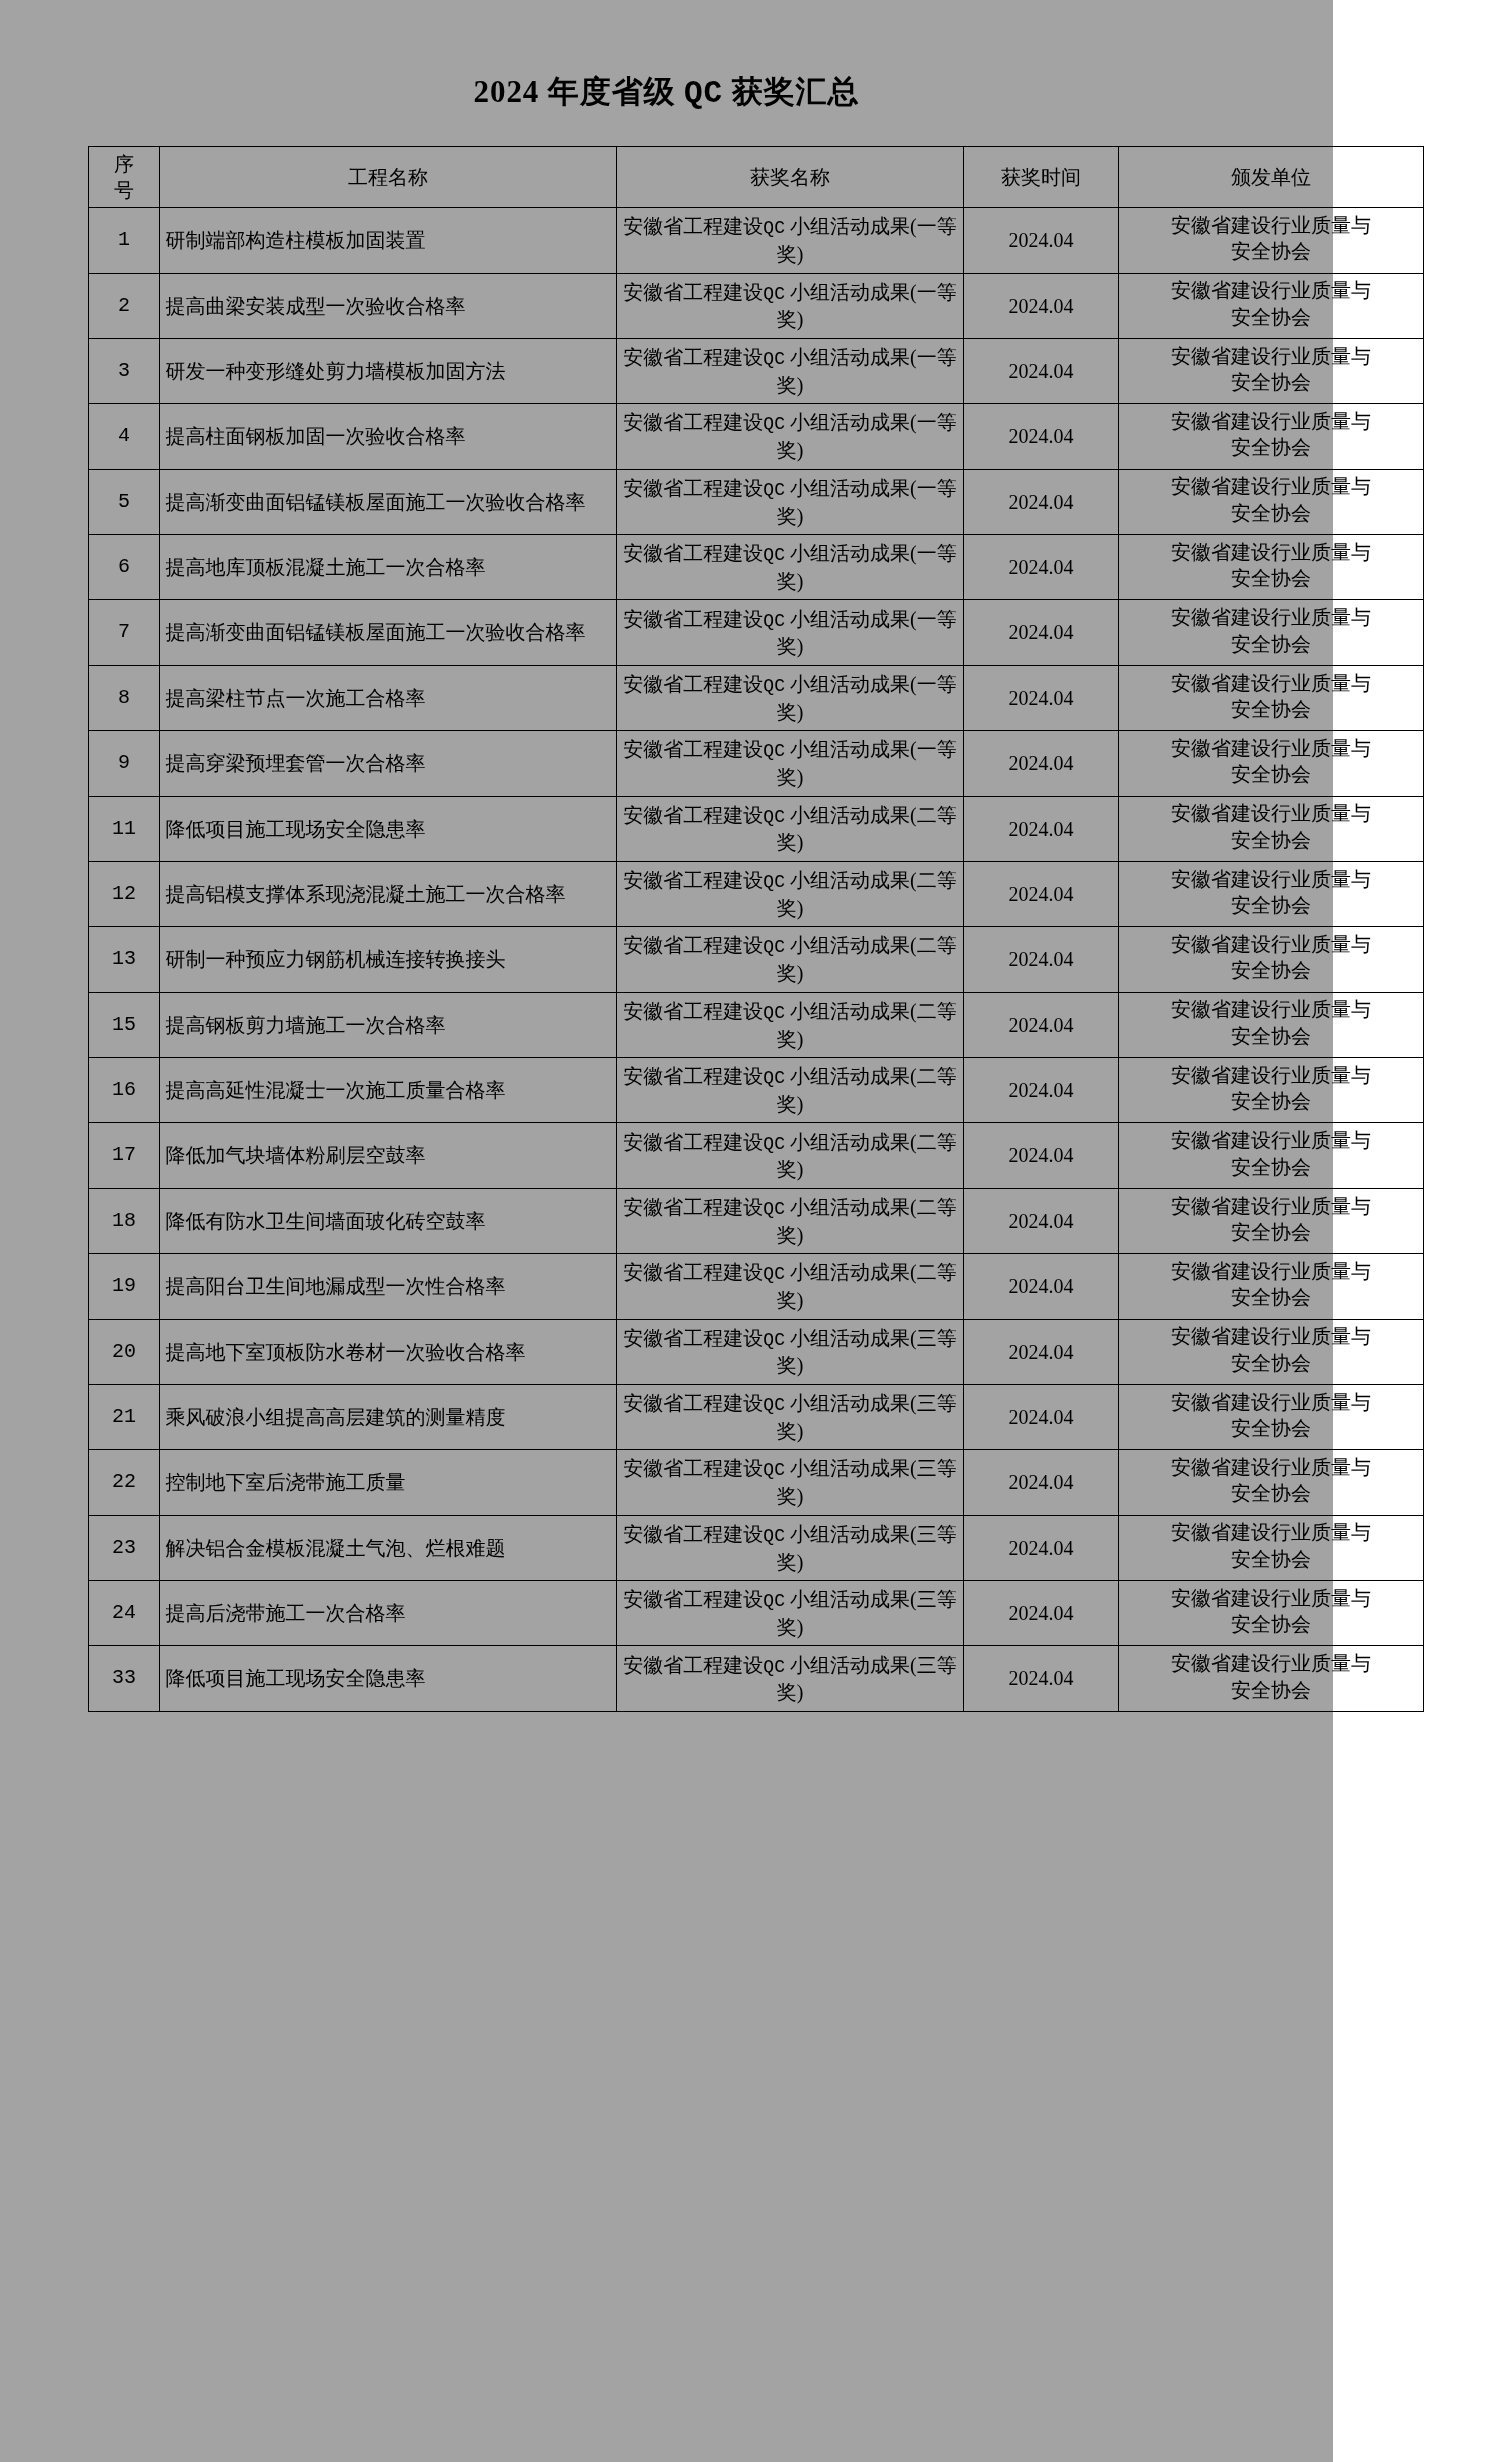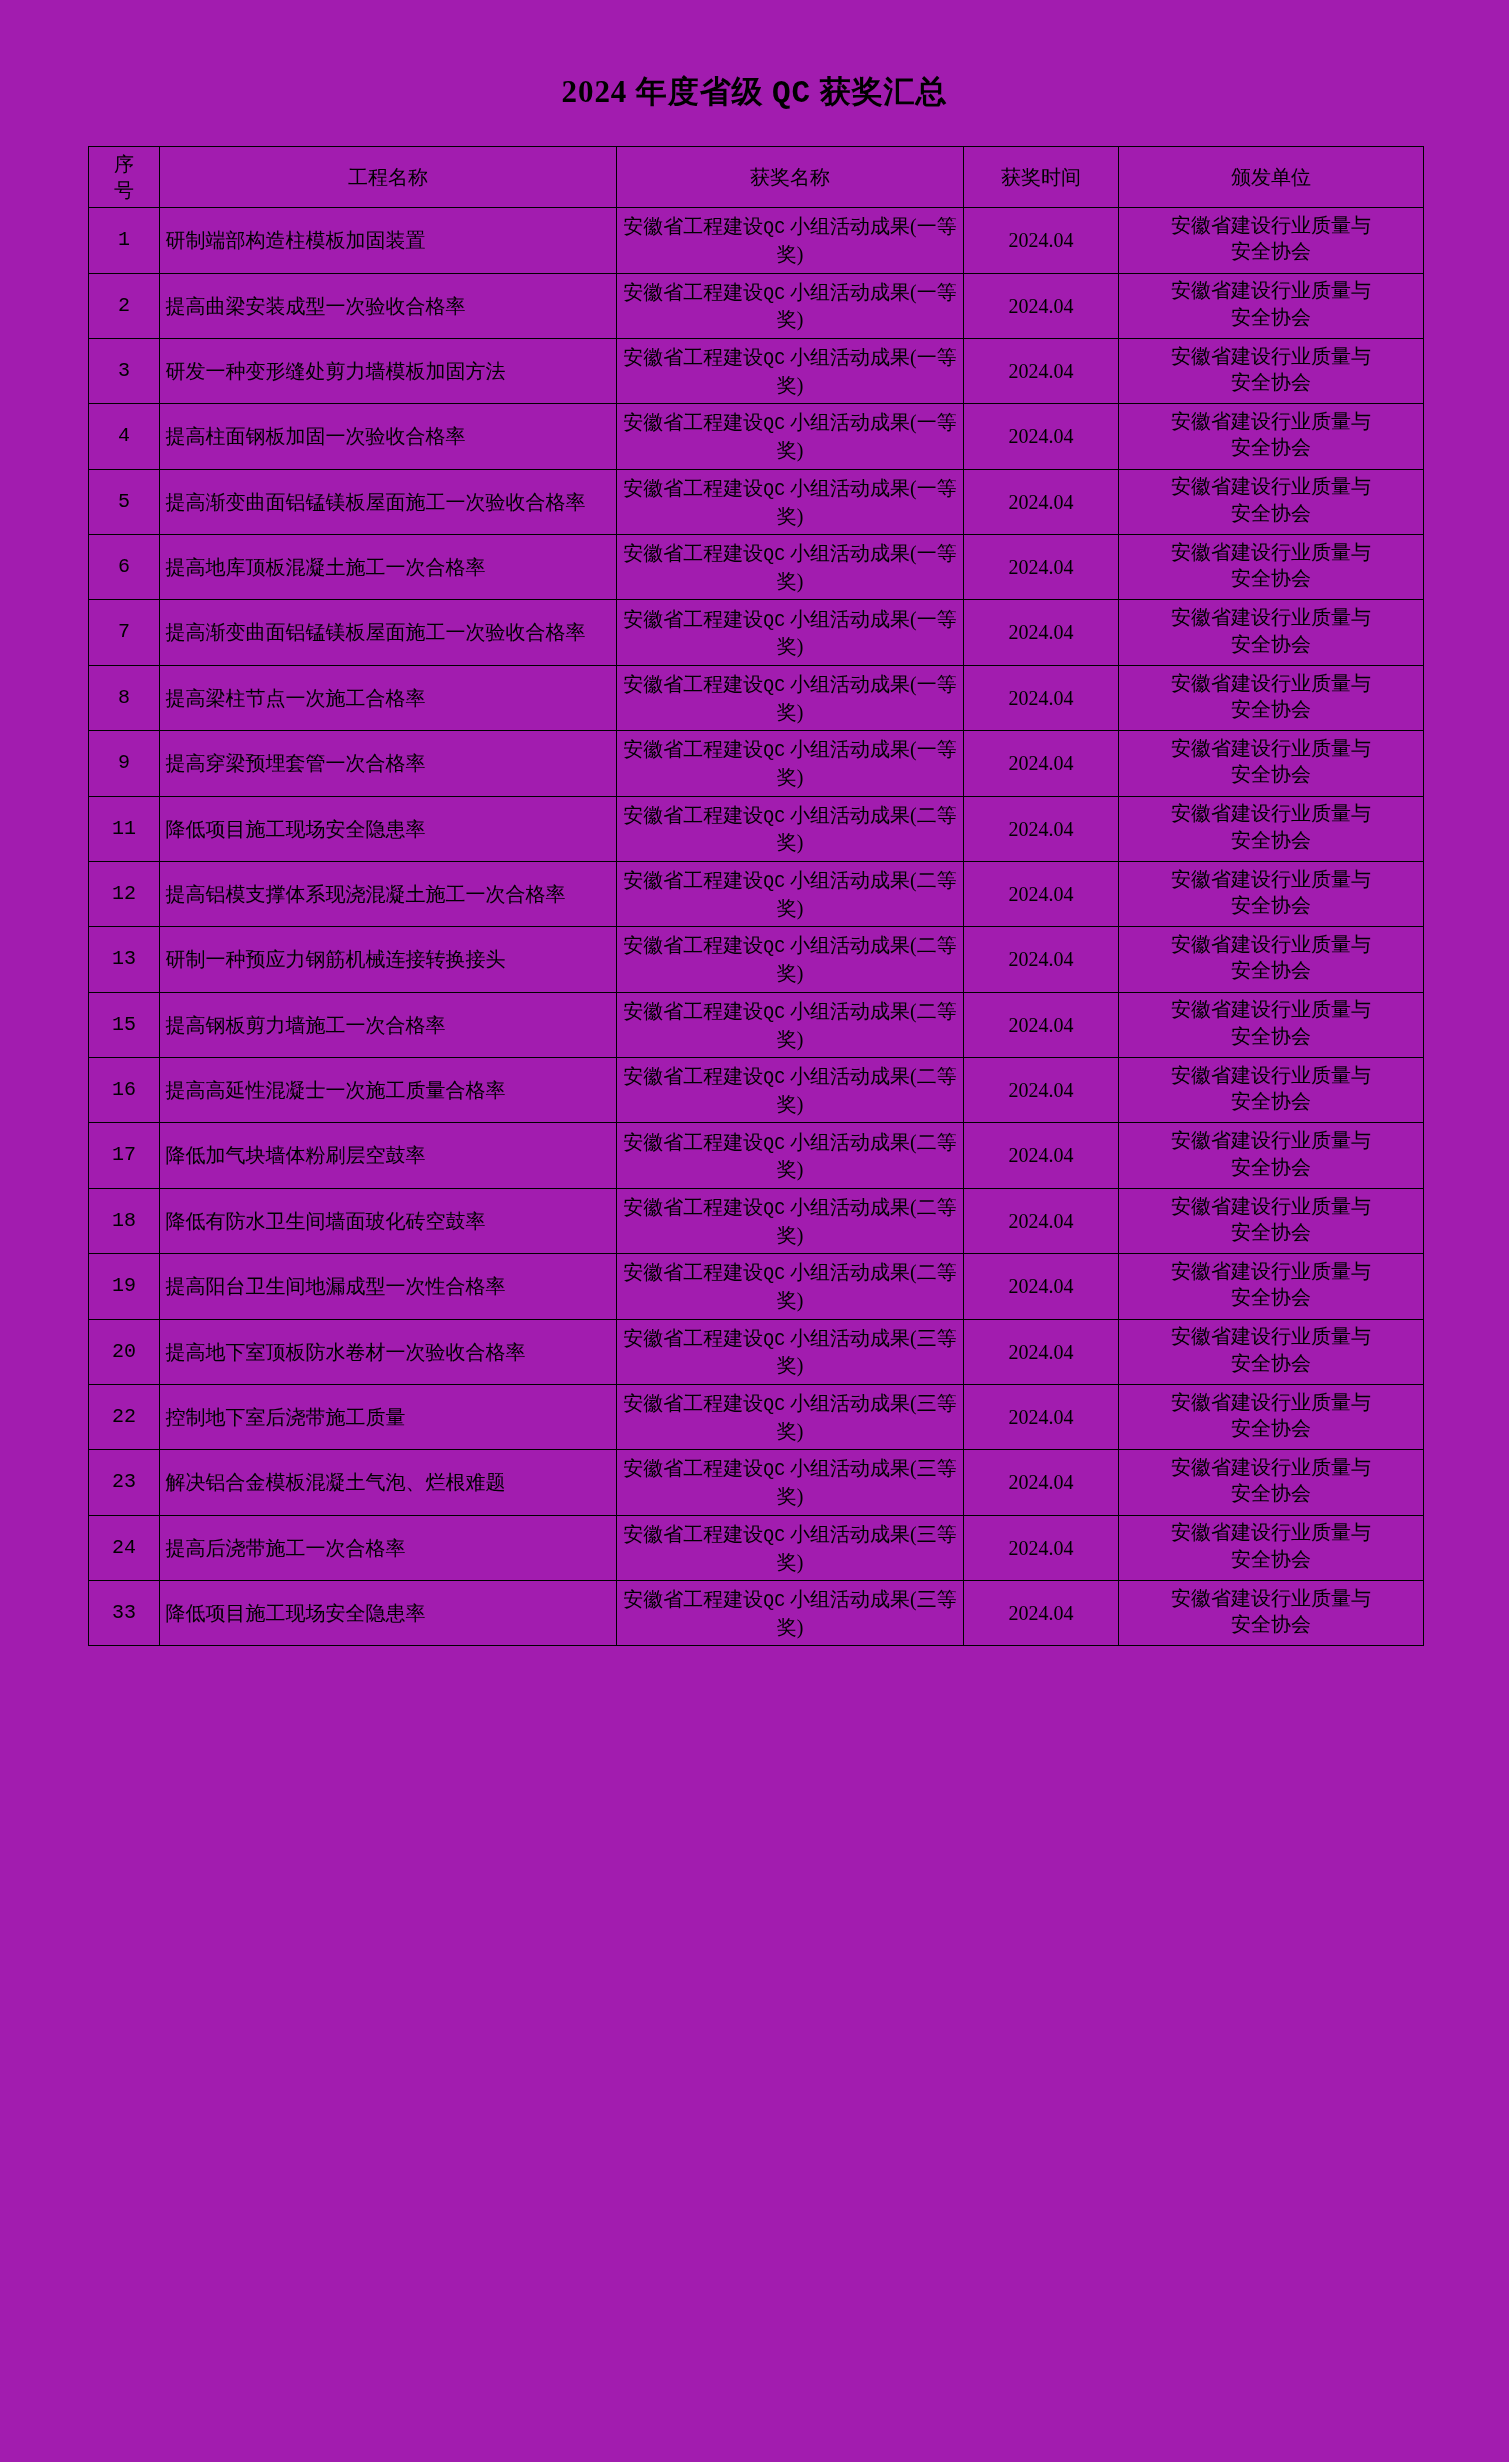--- a/index.html
+++ b/index.html
@@ -7,25 +7,25 @@
     padding: 0;
     background: #ffffff;
   }
   body {
     width: 1509px;
     min-height: 2462px;
     font-family: "Liberation Serif", "DejaVu Serif", serif;
     color: #000000;
   }
   .page {
-    width: 1509px;
+    width: 1333px;
     min-height: 2462px;
     box-sizing: border-box;
     padding: 71px 88px 37px 88px;
-    background: #a21caf;
+    background: #a3a3a3;
   }
   .doc-title {
     text-align: center;
     font-size: 31px;
     font-weight: bold;
     letter-spacing: 0.9px;
     margin: 0 0 33px 0;
     font-family: "Liberation Serif", "DejaVu Serif", serif;
   }
   .doc-title .mono {
@@ -302,20 +302,30 @@
           <td class="cell-no">20</td>
           <td class="cell-name">提高地下室顶板防水卷材一次验收合格率</td>
           <td class="cell-award"><span>安徽省工程建设</span><span class="mono">QC</span><span> 小组活动成果(</span><span>三等奖</span><span>)</span></td>
           <td class="cell-date">2024.04</td>
           <td class="cell-org">
             <div>安徽省建设行业质量与</div>
             <div>安全协会</div>
           </td>
         </tr>
         <tr class="row-tall">
+          <td class="cell-no">21</td>
+          <td class="cell-name">乘风破浪小组提高高层建筑的测量精度</td>
+          <td class="cell-award"><span>安徽省工程建设</span><span class="mono">QC</span><span> 小组活动成果(</span><span>三等奖</span><span>)</span></td>
+          <td class="cell-date">2024.04</td>
+          <td class="cell-org">
+            <div>安徽省建设行业质量与</div>
+            <div>安全协会</div>
+          </td>
+        </tr>
+        <tr class="row-tall">
           <td class="cell-no">22</td>
           <td class="cell-name">控制地下室后浇带施工质量</td>
           <td class="cell-award"><span>安徽省工程建设</span><span class="mono">QC</span><span> 小组活动成果(</span><span>三等奖</span><span>)</span></td>
           <td class="cell-date">2024.04</td>
           <td class="cell-org">
             <div>安徽省建设行业质量与</div>
             <div>安全协会</div>
           </td>
         </tr>
         <tr class="row-tall">

